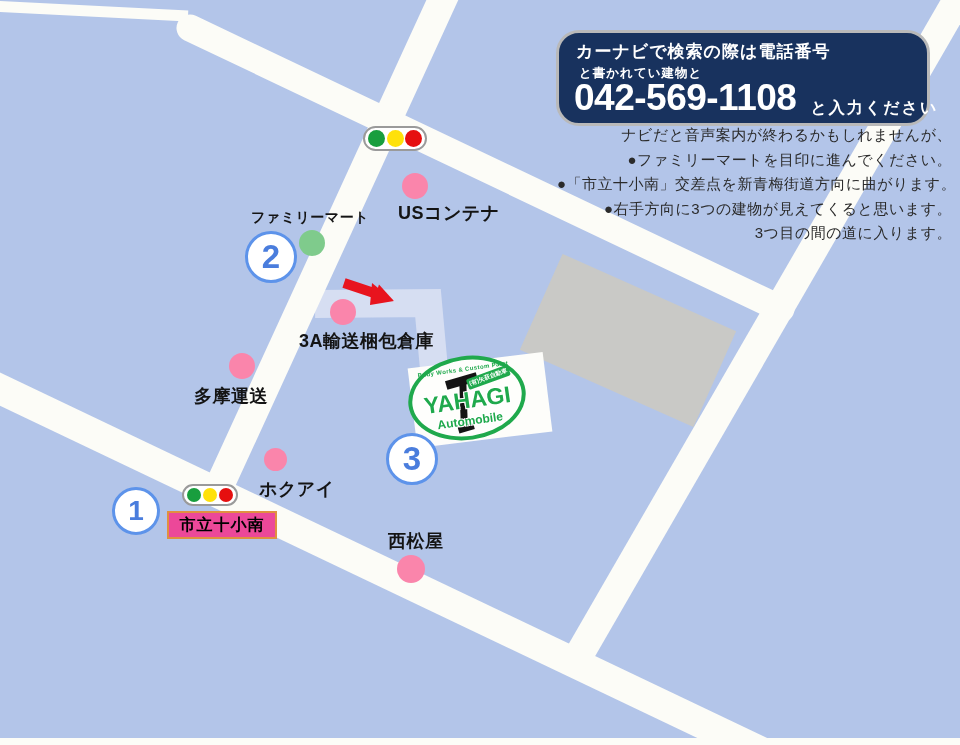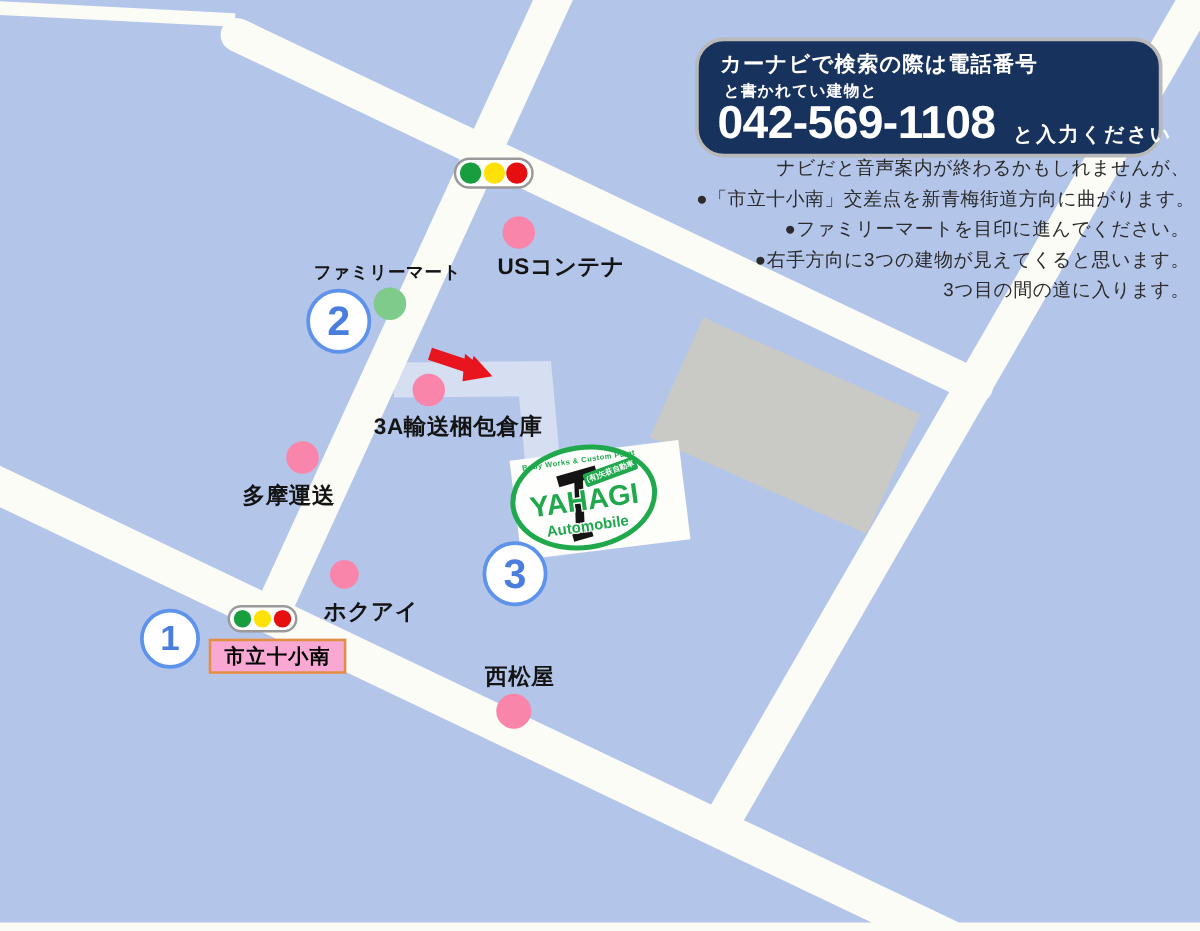--- a/index.html
+++ b/index.html
@@ -41,21 +41,21 @@
     justify-content:space-between;padding:0 3px;
   }
   .tlight .lamp{border-radius:50%;}
   .lamp.g{background:var(--light-green,#189e3e);}
   .lamp.y{background:var(--light-yellow,#ffe10a);}
   .lamp.r{background:var(--light-red,#e60f0f);}
 
   
   .int-sign{
     position:absolute;left:167px;top:511px;width:110px;height:28px;
-    background:#f9a8d4;border:2px solid var(--orange,#e09040);
+    background:#ec4899;border:2px solid var(--orange,#e09040);
     display:flex;align-items:center;justify-content:center;
     font-size:16px;font-weight:bold;color:#000;letter-spacing:1px;
   }
 
   
   .school{
     position:absolute;left:533px;top:288px;width:190px;height:105px;
     background:var(--school-gray,#c9c9c6);
     transform:rotate(24deg);
   }
@@ -206,19 +206,19 @@
     <div class="info-title">カーナビで検索の際は電話番号</div>
     <div class="info-subtitle">と書かれてい建物と</div>
     <div class="info-phone-row">
       <span class="info-phone">042-569-1108</span>
       <span class="info-phone-suffix">と入力ください</span>
     </div>
   </div>
 
   <div class="directions">
     <div>ナビだと音声案内が終わるかもしれませんが、</div>
+    <div>●ファミリーマートを目印に進んでください。</div>
     <div>●「市立十小南」交差点を新青梅街道方向に曲がります。</div>
-    <div>●ファミリーマートを目印に進んでください。</div>
     <div>●右手方向に3つの建物が見えてくると思います。</div>
     <div>　3つ目の間の道に入ります。</div>
   </div>
 
 </div>
 
 </body></html>

